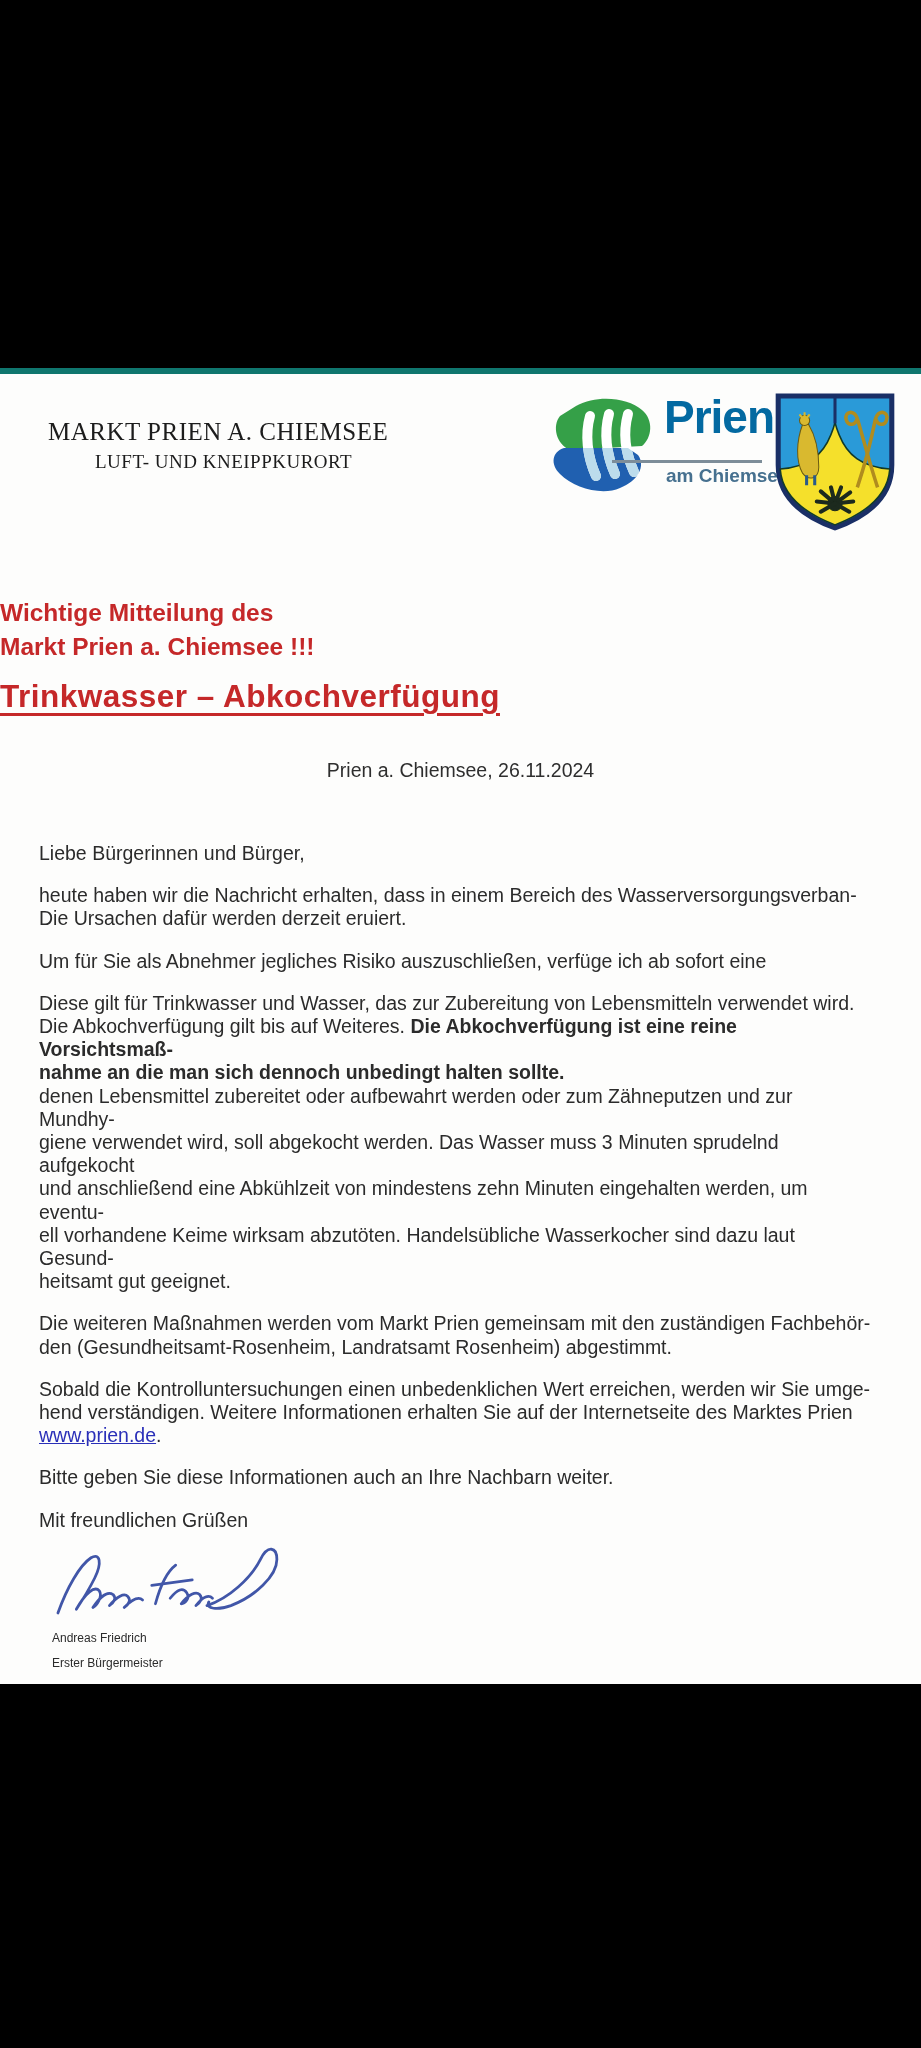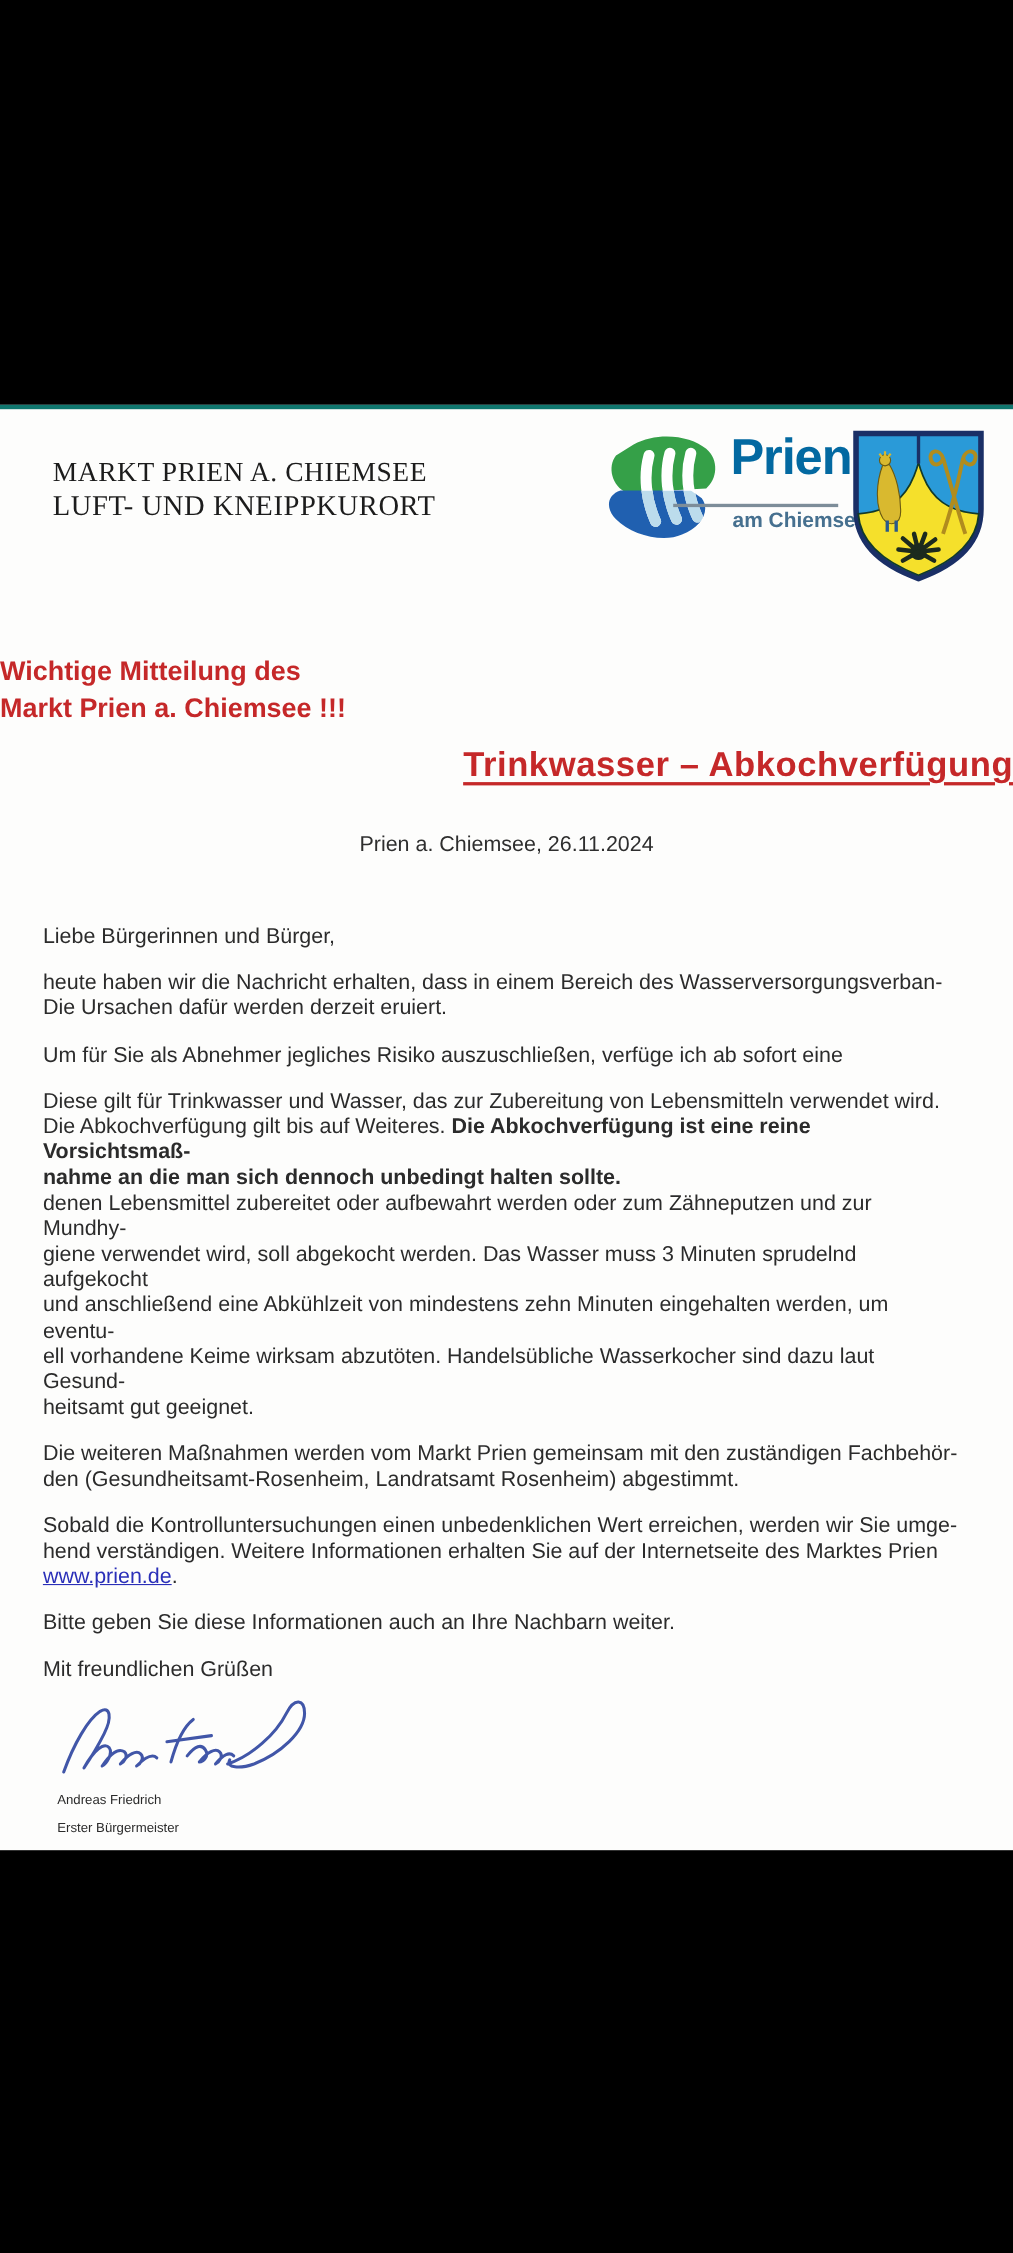--- a/index.html
+++ b/index.html
@@ -1,34 +1,34 @@
 <!DOCTYPE html>
 <html><head>
 <meta charset="utf-8">
 <style>
   html,body{margin:0;padding:0;background:#000;}
   .screen{position:relative;width:921px;height:2048px;background:#000;margin:0 auto;overflow:hidden;
           font-family:"Liberation Sans",sans-serif;}
   .paper{position:absolute;left:0;top:368px;width:921px;height:1310px;background:#fdfdfc;
-         border-top:4px solid #0f766e;}
+         border-top:6px solid #0f766e;}
   
   .lh-text{position:absolute;left:48px;top:42px;color:#1c1c1c;
            font-family:"Liberation Serif",serif;letter-spacing:.5px;}
   .lh-line1{font-size:25px;line-height:31px;}
-  .lh-line2{font-size:26px;line-height:29px;}
+  .lh-line2{font-size:19px;line-height:29px;margin-left:47px;}
   .wave-logo{position:absolute;left:548px;top:20px;}
   .prien-rule{position:absolute;left:612px;top:86px;width:150px;height:3px;background:#7d8d99;}
   .prien-name{position:absolute;left:664px;top:16px;font-size:46px;font-weight:bold;
               color:#0369a1;letter-spacing:-1px;}
   .prien-sub{position:absolute;left:666px;top:91px;font-size:19px;font-weight:bold;color:#46708f;}
   .crest{position:absolute;left:772px;top:16px;}
   
   .notice-head{position:absolute;left:0;top:222px;width:100%;text-align:left;
                color:#c52829;font-weight:bold;font-size:24.5px;line-height:34px;}
-  .notice-title{position:absolute;left:0;top:304px;width:100%;text-align:right;
+  .notice-title{position:absolute;left:0;top:304px;width:100%;text-align:left;
                 color:#c52829;font-weight:bold;font-size:31.5px;letter-spacing:.5px;
                 text-decoration:underline;text-underline-offset:6px;text-decoration-thickness:3px;}
   .notice-date{position:absolute;left:0;top:385px;width:100%;text-align:center;
                color:#2e2e2e;font-size:19.5px;}
   
   .letter-body{position:absolute;left:39px;top:468px;width:832px;color:#2b2b2b;
                font-size:19.5px;line-height:23.2px;}
   .para{margin:0 0 19px 0;}
   .para.red-center{text-align:center;color:#c52829;font-weight:bold;font-size:26px;
                    line-height:32px;margin:6px 0 17px 0;}

